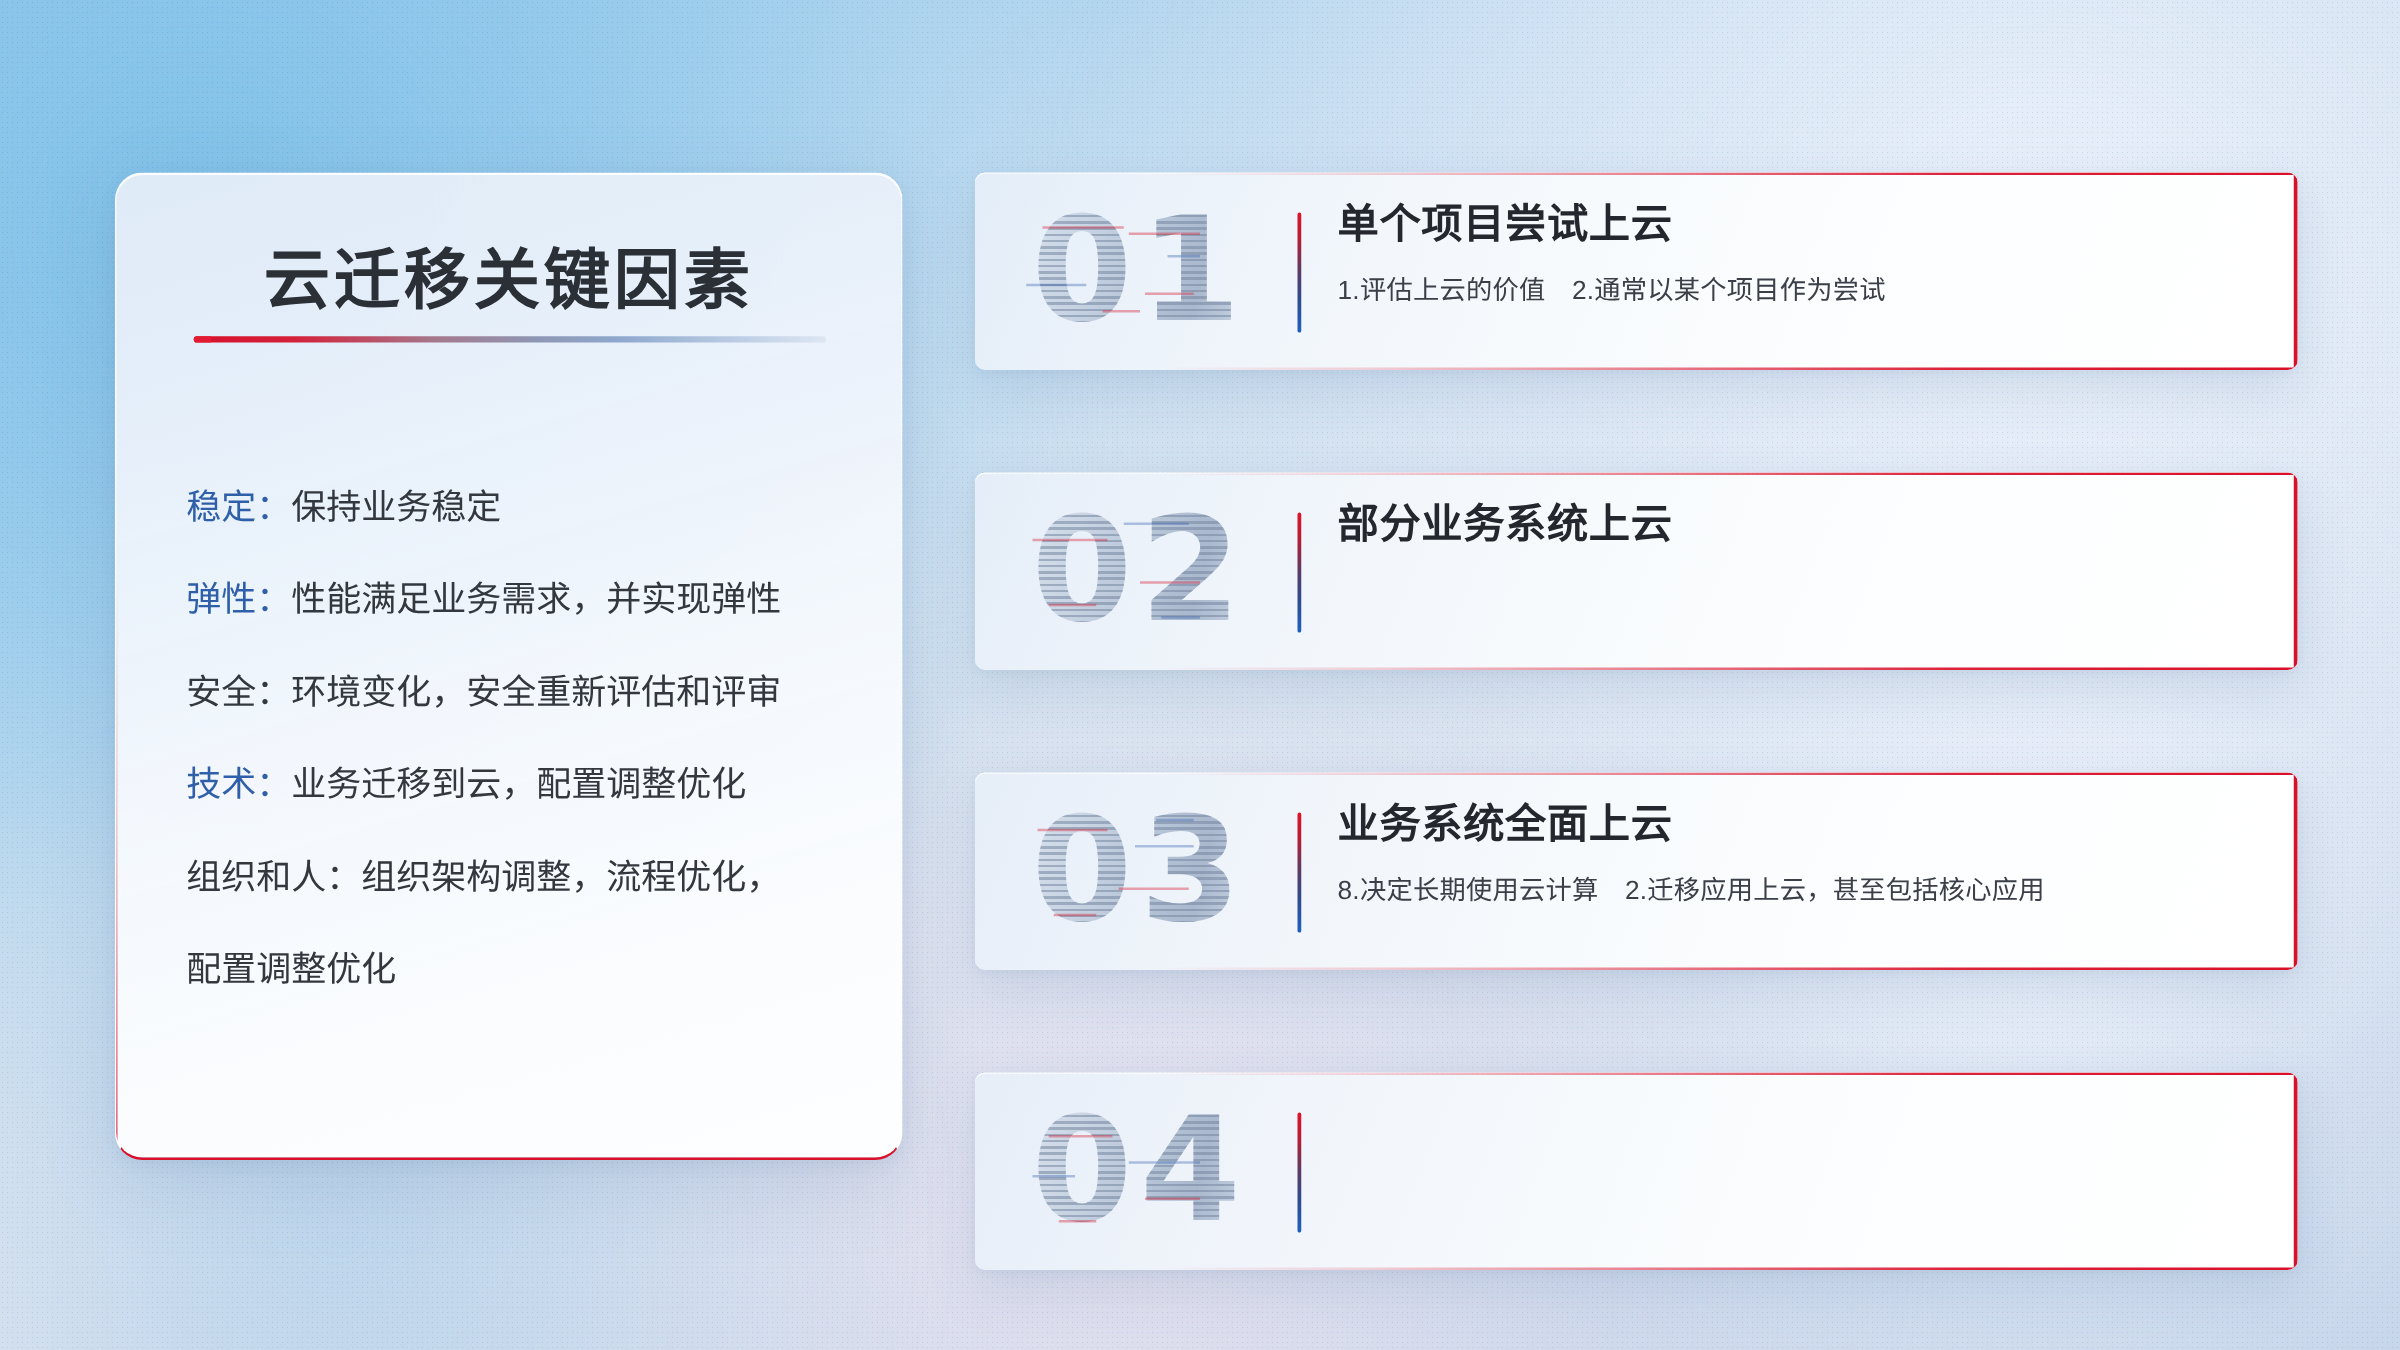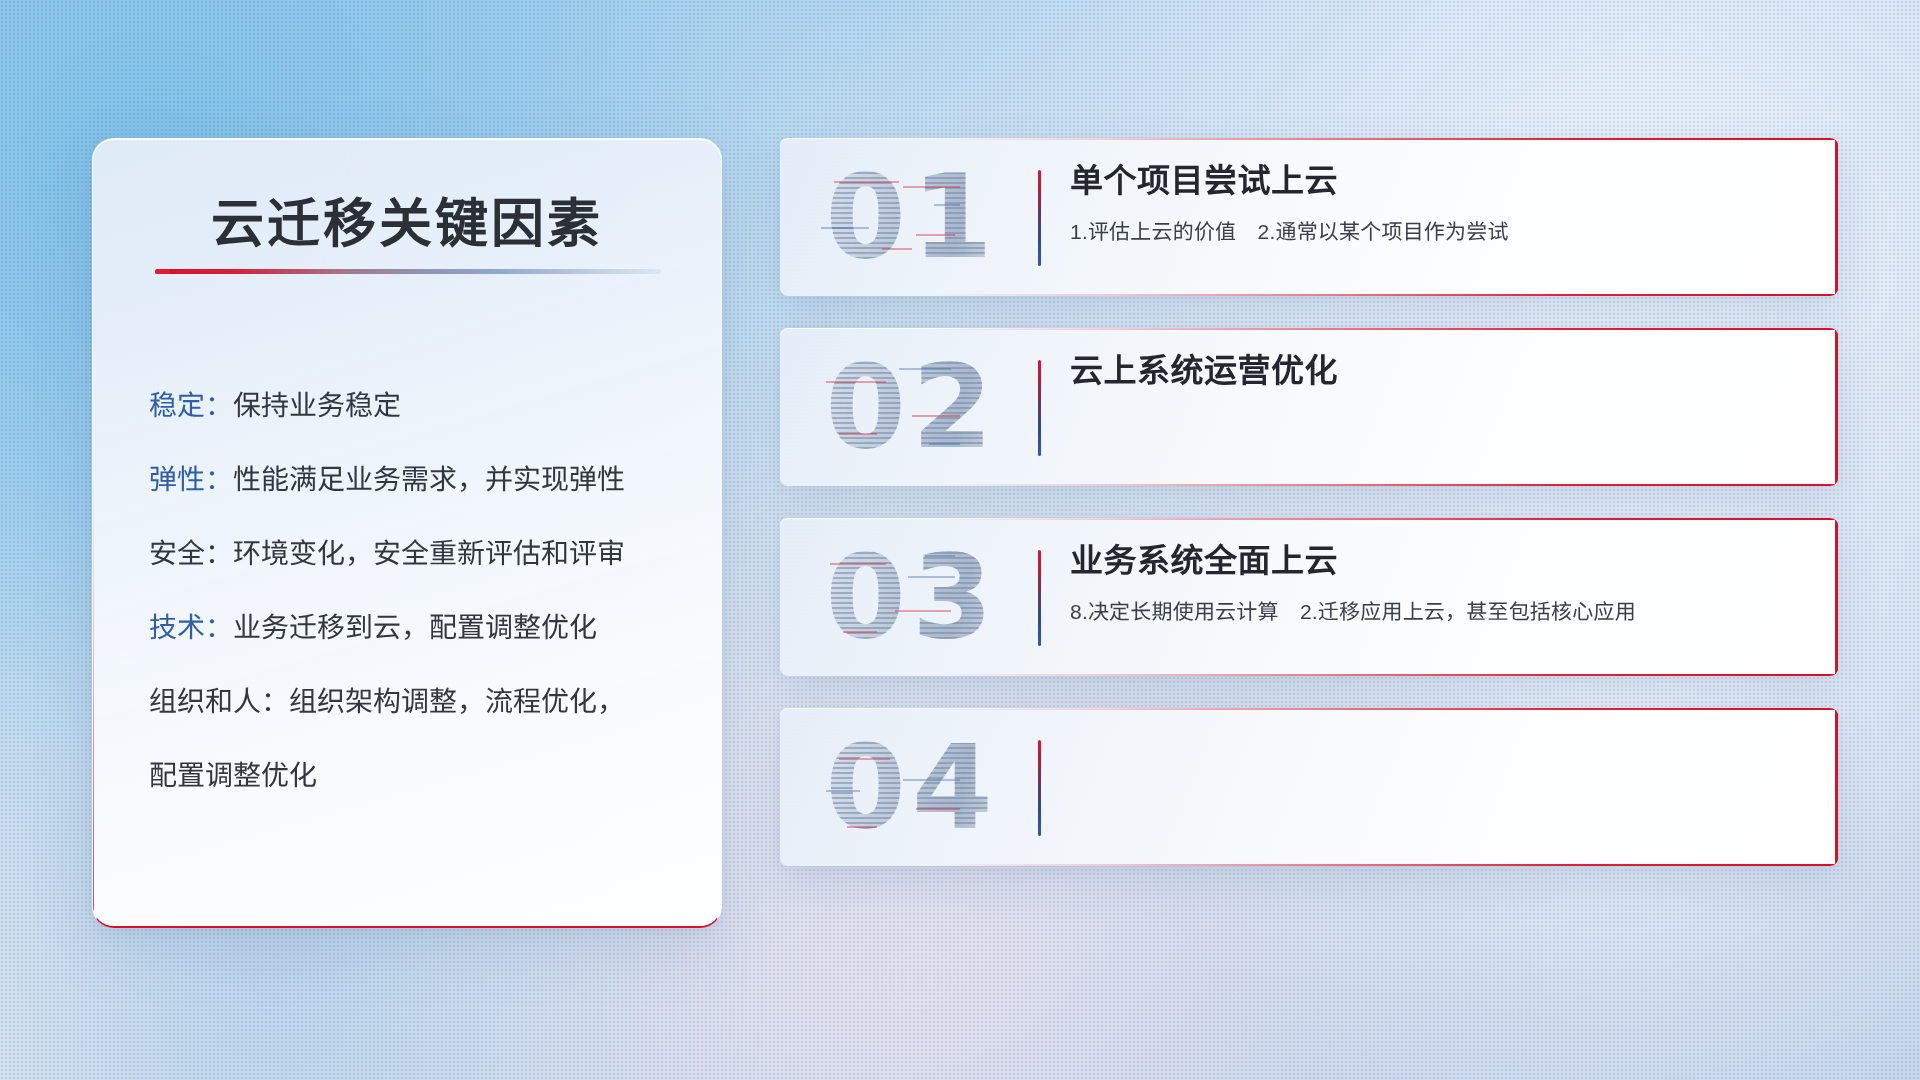--- a/index.html
+++ b/index.html
@@ -207,21 +207,21 @@
   
   .cards {
     position: absolute;
     left: 780px;
     top: 138px;
     width: 1058px;
   }
   .card {
     position: relative;
     height: 158px;
-    margin-bottom: 32px;
+    margin-bottom: 82px;
     border-radius: 8px;
     box-sizing: border-box;
     background: linear-gradient(112deg,
       rgba(231,239,249,0.92) 0%,
       rgba(240,245,251,0.95) 20%,
       rgba(248,251,253,0.97) 46%,
       rgba(253,254,255,0.99) 70%,
       rgba(255,255,255,1) 100%);
     box-shadow:
       0 16px 40px rgba(86,122,168,0.16),
@@ -322,21 +322,21 @@
     right: 40px;
     top: 22px;
   }
   .card-title {
     font-size: 33px;
     font-weight: 700;
     color: #24272d;
     letter-spacing: 0.5px;
     line-height: 1.25;
     white-space: nowrap;
-    font-family: Liberation Sans, sans-serif;
+    font-family: Liberation Serif, serif;
   }
   .card-desc {
     margin-top: 14px;
     font-size: 21px;
     color: #3b4048;
     letter-spacing: 0.2px;
     white-space: nowrap;
     font-family: "Liberation Sans", "DejaVu Sans", sans-serif;
   }
 </style>
@@ -403,21 +403,21 @@
     <div class="card-number">02</div>
     <div class="card-number-glitch">
       <i class="g-red" style="left:10%;top:30%;width:28%;"></i>
       <i class="g-blue" style="left:44%;top:20%;width:24%;"></i>
       <i class="g-red" style="left:50%;top:56%;width:22%;"></i>
       <i class="g-red" style="left:16%;top:70%;width:18%;"></i>
       <i class="g-blue" style="left:58%;top:78%;width:14%;"></i>
     </div>
     <div class="card-bar"></div>
     <div class="card-text">
-      <div class="card-title">云上系统运营优化</div>
+      <div class="card-title">部分业务系统上云</div>
     </div>
     <div class="card-frame"></div>
     <div class="card-frame-right"></div>
   </div>
 
   <div class="card">
     <div class="card-number">03</div>
     <div class="card-number-glitch">
       <i class="g-red" style="left:12%;top:24%;width:26%;"></i>
       <i class="g-blue" style="left:48%;top:34%;width:22%;"></i>

